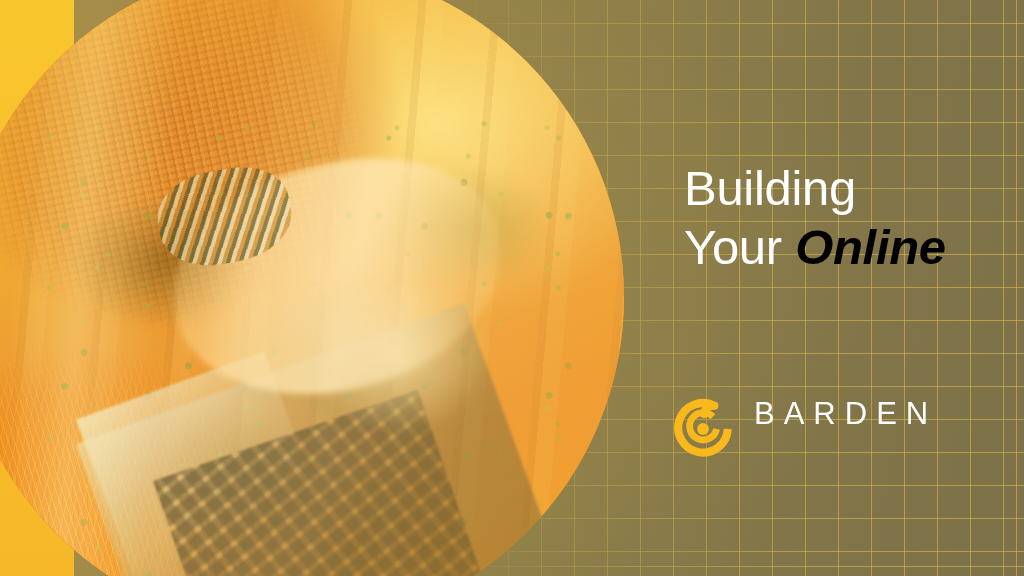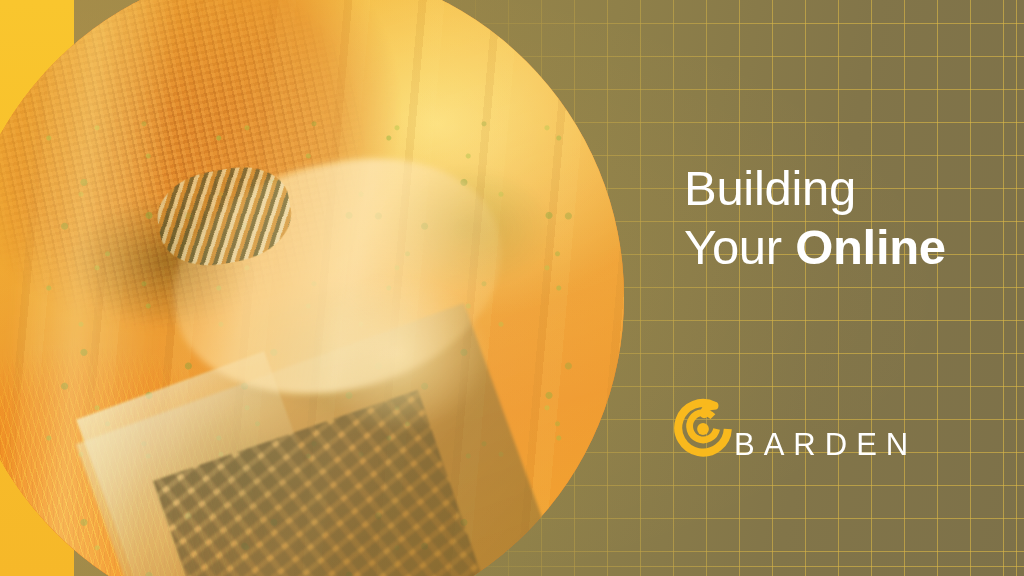--- a/index.html
+++ b/index.html
@@ -204,26 +204,26 @@
   .content{
     position:absolute;left:672px;top:0;width:352px;height:576px;
   }
   .headline{
     position:absolute;left:12px;top:126px;width:352px;
     font-size:49px;line-height:59px;
     font-weight:400;color:#ffffff;
     letter-spacing:-0.3px;
     white-space:pre-line;
   }
-  .headline .hl-accent{color:#ffffff;font-weight:700;}
+  .headline .hl-accent{color:#000000;font-weight:700;font-style:italic;}
   .headline .hl-plain{color:#ffffff;font-weight:400;}
 
   .logo-block{
     position:absolute;left:0;top:398px;
-    display:flex;align-items:flex-end;
+    display:flex;align-items:flex-start;gap:20px;
   }
   .logo-mark{width:62px;height:62px;display:block;flex:none;}
   .logo-word{
     font-size:31px;font-weight:300;color:#ffffff;
     letter-spacing:9px;line-height:1;
     white-space:nowrap;
   }
 </style>
 </head>
 <body>

